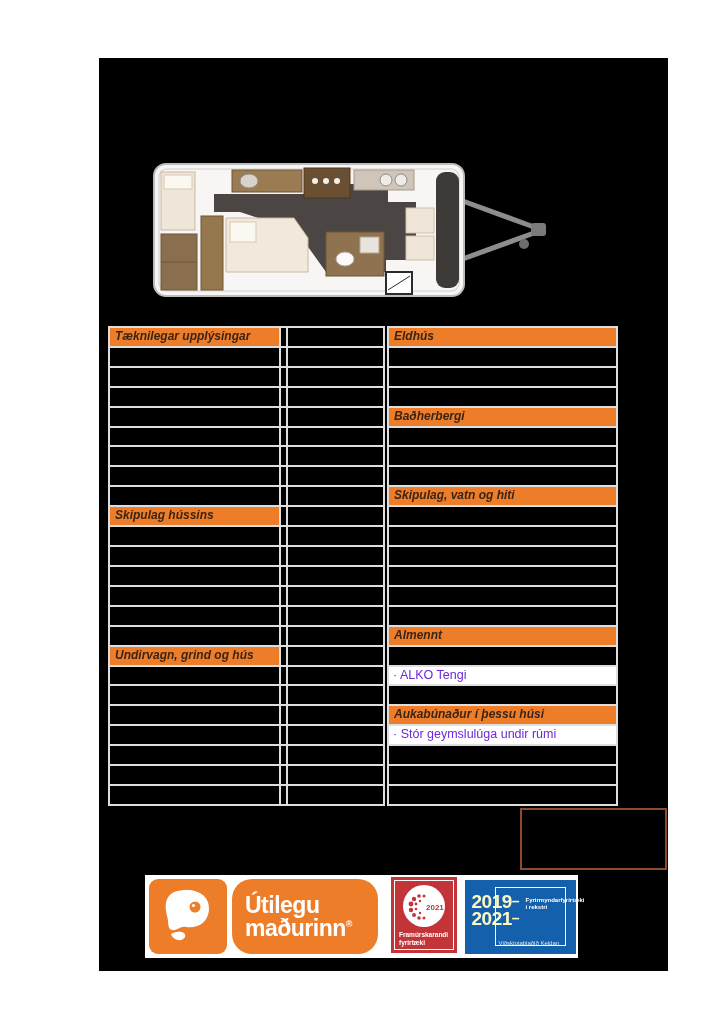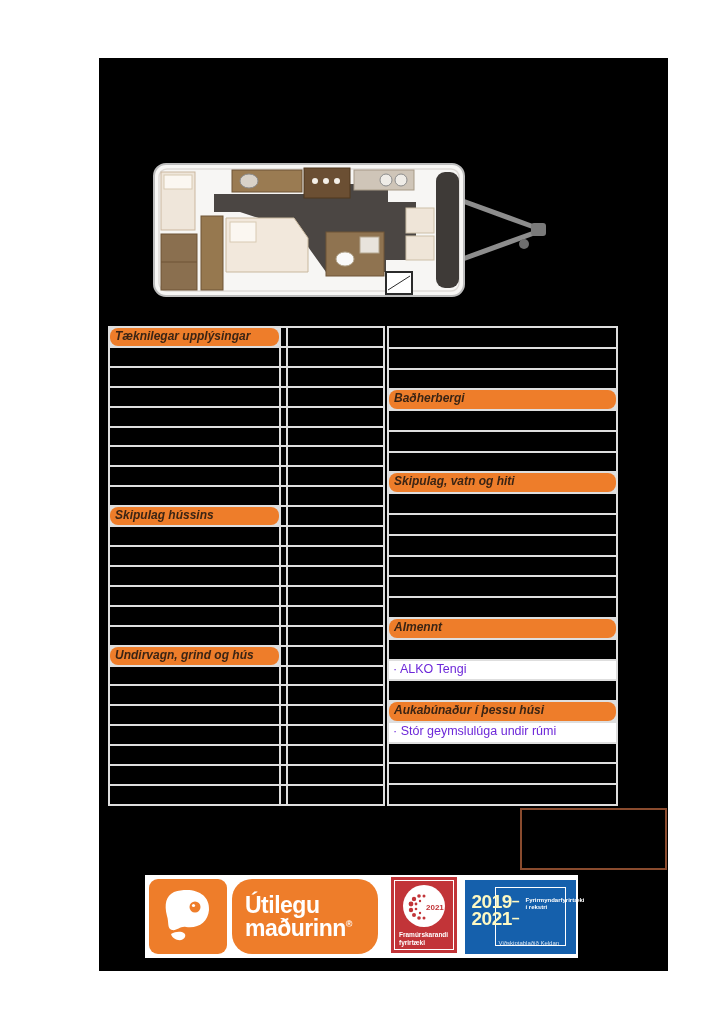--- a/index.html
+++ b/index.html
@@ -9,21 +9,21 @@
 
   
   .floorplan{position:absolute;left:148px;top:158px;width:400px;height:145px;}
 
   
   .tbl{position:absolute;background:#DEDEDE;padding:2px;display:grid;gap:2px;box-sizing:border-box;}
   #tblL{left:108px;top:326px;width:277px;height:480px;grid-template-columns:169px 5px 1fr;grid-auto-rows:1fr;}
   #tblR{left:387px;top:326px;width:231px;height:480px;grid-template-columns:1fr;grid-auto-rows:1fr;}
   .c{background:#000;min-height:0;}
   .hdr{background:#EE7D2A;color:#3A2414;font-style:italic;font-weight:700;font-size:12px;
-       line-height:17.5px;padding-left:5px;white-space:nowrap;overflow:hidden;border-radius:8px;}
+       line-height:17.5px;padding-left:5px;white-space:nowrap;overflow:hidden;}
   .item{background:#fff;color:#6d28d9;font-size:12.5px;line-height:17.5px;padding-left:4px;
         white-space:nowrap;overflow:hidden;}
 
   
   .note-box{position:absolute;left:520px;top:808px;width:147px;height:62px;
             border:2px solid #8A4B2E;box-sizing:border-box;background:#000;}
 
   
   .logo-strip{position:absolute;left:145px;top:875px;width:433px;height:83px;background:#fff;}
   .tile-icon{position:absolute;left:4px;top:4px;width:78px;height:75px;background:#EE7D2A;border-radius:9px;}
@@ -169,20 +169,21 @@
       <div class="c"></div>
     <div class="c"></div>
       <div class="c"></div>
       <div class="c"></div>
     <div class="c"></div>
       <div class="c"></div>
       <div class="c"></div>
   </div>
 
   <div class="tbl" id="tblR">
+    <div class="c hdr">Eldhús</div>
     <div class="c"></div>
     <div class="c"></div>
     <div class="c"></div>
     <div class="c hdr">Baðherbergi</div>
     <div class="c"></div>
     <div class="c"></div>
     <div class="c"></div>
     <div class="c hdr">Skipulag, vatn og hiti</div>
     <div class="c"></div>
     <div class="c"></div>

